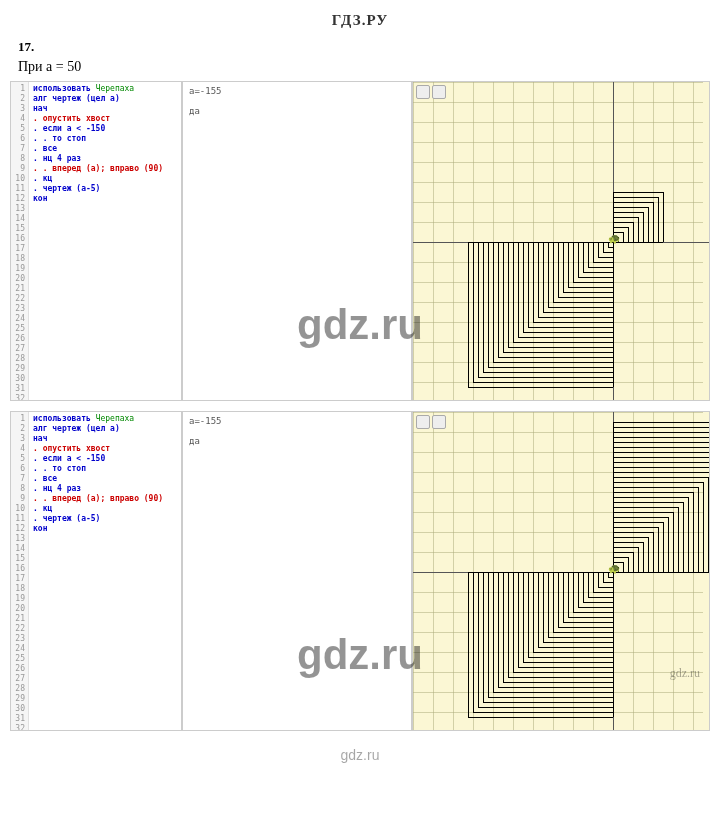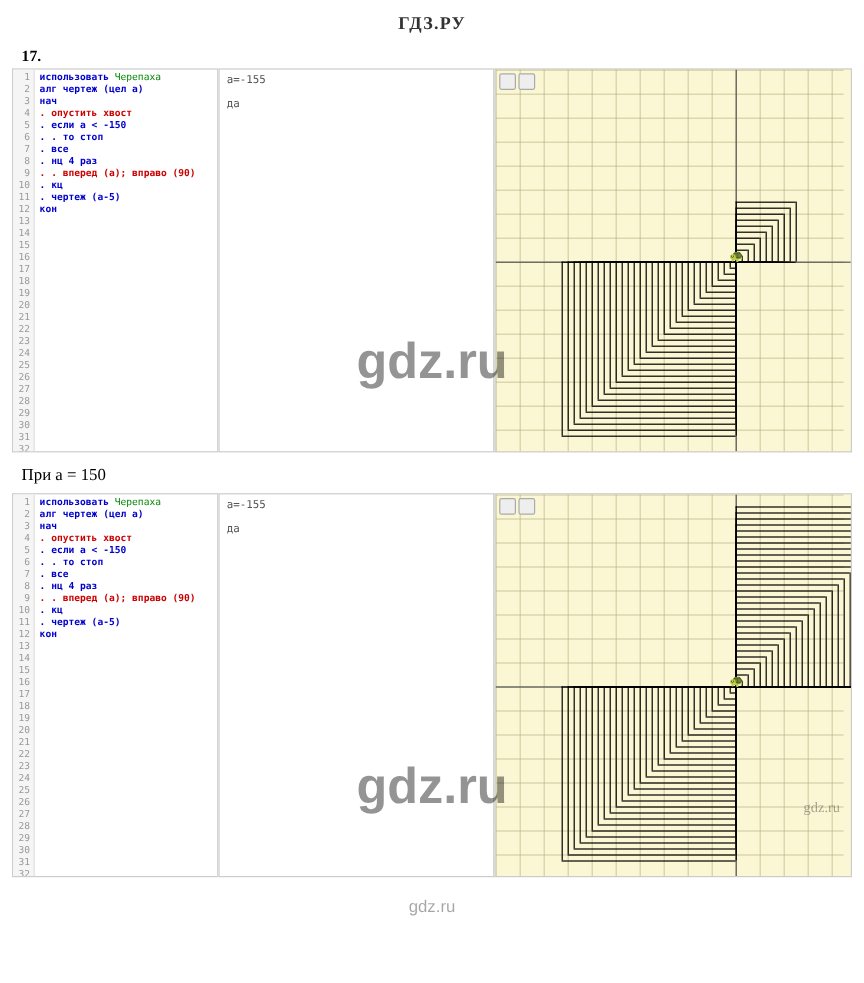--- a/index.html
+++ b/index.html
@@ -140,20 +140,21 @@
   }
 </style>
 </head>
 <body>
 
 <div class="page-title">ГДЗ.РУ</div>
 <div class="task-num">17.</div>
 
 <div id="blocks-container">
     <div>
+      <div class="caption">При a = 50</div>
       <div class="block">
         <div class="code-pane">
           <div class="gutter">1
 2
 3
 4
 5
 6
 7
 8
@@ -399,21 +400,20 @@
             <div class="spiral-line" style="left: 55px; top: 305px; width: 145px; height: 1px;"></div>
             <div class="spiral-line" style="left: 55px; top: 160px; width: 1px; height: 145px;"></div>
             <div class="spiral-line" style="left: 55px; top: 160px; width: 145px; height: 1px;"></div>
             <div class="turtle" style="left: 195px; top: 152px;">🐢</div>
           </div>
         </div>
         <div class="watermark wm-big" style="top: 220px;">gdz.ru</div>
       </div>
     </div>
     <div>
-      <div class="caption">При a = 150</div>
       <div class="block">
         <div class="code-pane">
           <div class="gutter">1
 2
 3
 4
 5
 6
 7
 8

